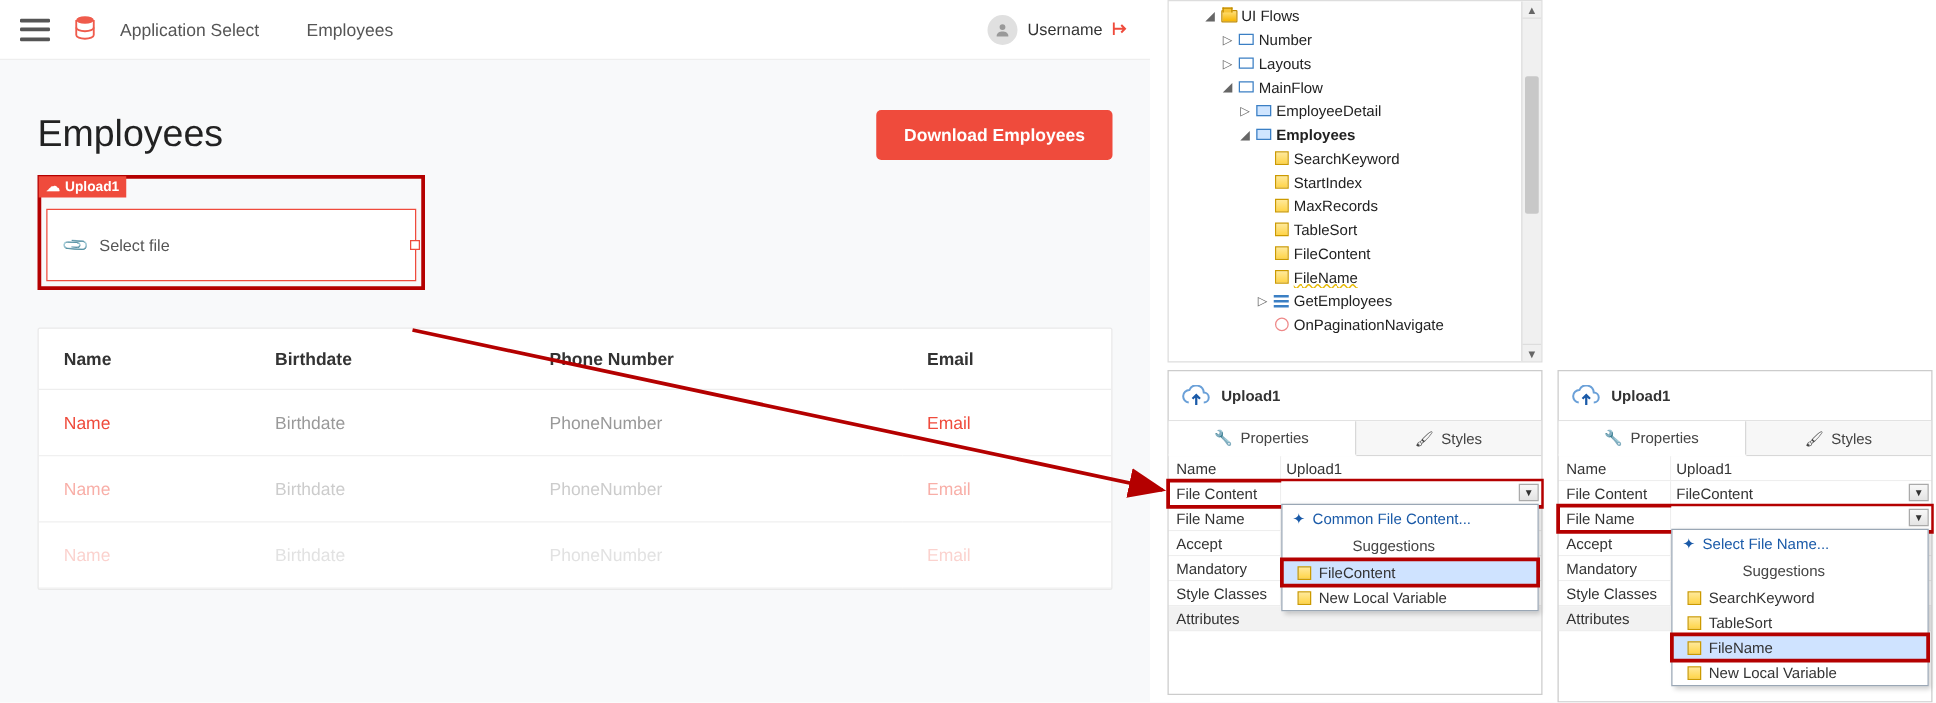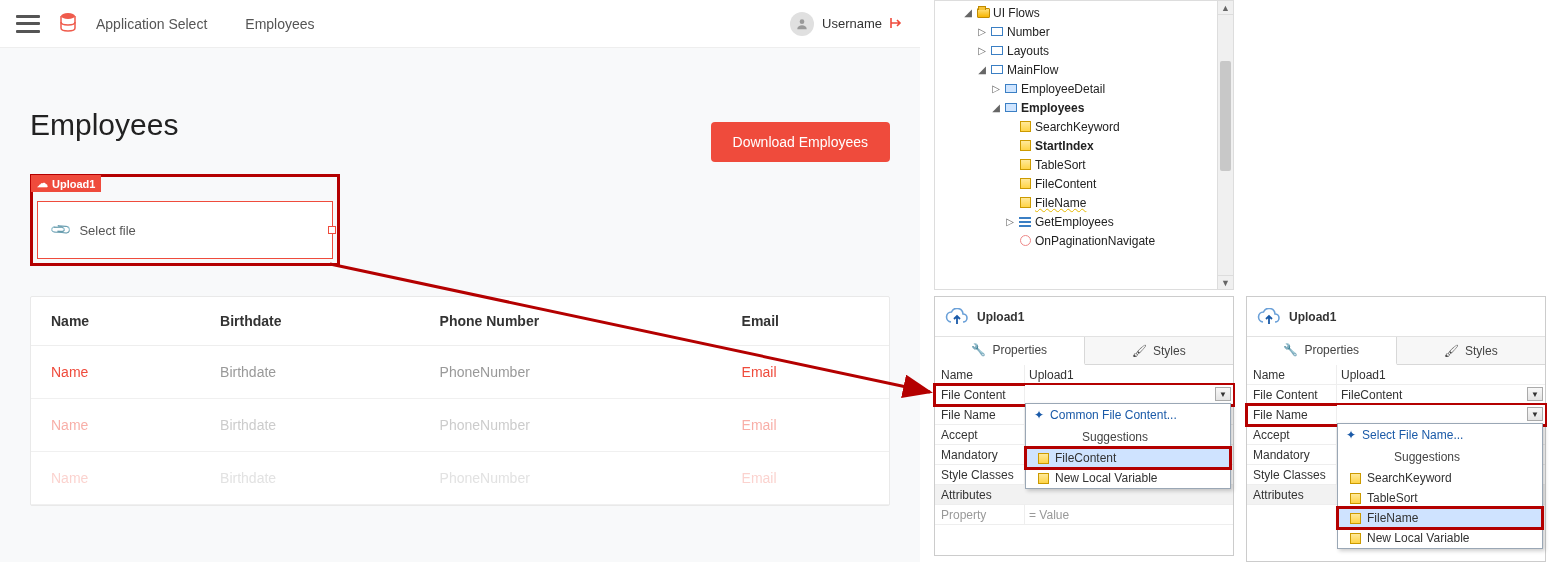--- a/index.html
+++ b/index.html
@@ -14,21 +14,21 @@
 .app-title { font-size: 14px; color: #555; }
 .nav-link { font-size: 14px; color: #555; margin-left: 20px; }
 .topbar-spacer { flex: 1; }
 .user-area { display: flex; align-items: center; gap: 8px; }
 .avatar { width: 24px; height: 24px; border-radius: 50%; background: #e0e0e0; display: flex; align-items: center; justify-content: center; color: #999; font-size: 14px; }
 .logout-icon { color: #ef4b3c; font-size: 14px; }
 
 .app-body { background: #f8f9fa; padding: 40px 30px; height: calc(100% - 48px); }
 .page-header { display: flex; align-items: center; justify-content: space-between; margin-bottom: 12px; }
 .page-title { font-size: 30px; font-weight: 400; color: #222; }
-.btn-primary { background: #ef4b3c; color: #fff; border: none; padding: 12px 22px; font-size: 14px; font-weight: 400; border-radius: 4px; cursor: pointer; margin-top: 34px; }
+.btn-primary { background: #ef4b3c; color: #fff; border: none; padding: 12px 22px; font-size: 14px; font-weight: 700; border-radius: 4px; cursor: pointer; }
 
 .widget-outline { border: 3px solid #b40000; padding: 4px 4px 4px 4px; width: 310px; position: relative; }
 .widget-tag { position: absolute; top: -2px; left: -2px; background: #ef4b3c; color: #fff; font-size: 11px; font-weight: 600; padding: 2px 6px; display: flex; align-items: center; gap: 4px; }
 .widget-tag .cloud { font-size: 11px; }
 .upload-box { margin-top: 20px; border: 1px solid #ef4b3c; background: #fff; height: 58px; display: flex; align-items: center; padding: 0 14px; gap: 10px; color: #555; position: relative; }
 .upload-box .clip { color: #bbb; font-size: 14px; transform: rotate(-45deg); }
 .upload-handle { position: absolute; right: -4px; top: 50%; width: 8px; height: 8px; background: #fff; border: 1px solid #ef4b3c; transform: translateY(-50%); }
 
 .table-card { margin-top: 30px; background: #fff; border: 1px solid #e9e9e9; border-radius: 2px; width: 860px; }
 .table-card table { width: 100%; border-collapse: collapse; }
@@ -231,26 +231,33 @@
         </span>
         <span class="tree-label" style="font-weight: 600;">Employees</span>
       </div>
       <div class="tree-row" style="padding-left: 70px;">
         <span class="tree-toggle"></span>
         <span class="tree-icon">
           <span class="sq"></span>
         </span>
         <span class="tree-label">SearchKeyword</span>
       </div>
-      <div class="tree-row" style="padding-left: 70px; font-weight: bold;">
+      <div class="tree-row" style="padding-left: 70px;">
         <span class="tree-toggle"></span>
         <span class="tree-icon">
           <span class="sq"></span>
         </span>
         <span class="tree-label">StartIndex</span>
+      </div>
+      <div class="tree-row" style="padding-left: 70px;">
+        <span class="tree-toggle"></span>
+        <span class="tree-icon">
+          <span class="sq"></span>
+        </span>
+        <span class="tree-label">MaxRecords</span>
       </div>
       <div class="tree-row" style="padding-left: 70px;">
         <span class="tree-toggle"></span>
         <span class="tree-icon">
           <span class="sq"></span>
         </span>
         <span class="tree-label">TableSort</span>
       </div>
       <div class="tree-row" style="padding-left: 70px;">
         <span class="tree-toggle"></span>
@@ -337,24 +344,20 @@
     <div class="pp-row">
         <div class="k">Mandatory</div>
         <div class="v"></div>
       </div>
     <div class="pp-row">
         <div class="k">Style Classes</div>
         <div class="v"></div>
       </div>
     <div class="pp-row section">
         <div class="k">Attributes</div>
-      </div>
-    <div class="pp-row faded">
-        <div class="k">Property</div>
-        <div class="v"><span>=</span>&nbsp;<span>Value</span></div>
       </div>
   </div>
 
   <div class="dropdown" style="left:90px; top:106px; width:206px;">
     <div class="dd-head">
         <span class="arr">✦</span>
         <span>Common File Content...</span>
       </div>
     <div class="dd-section">Suggestions</div>
     <div class="dd-item sel hl">

